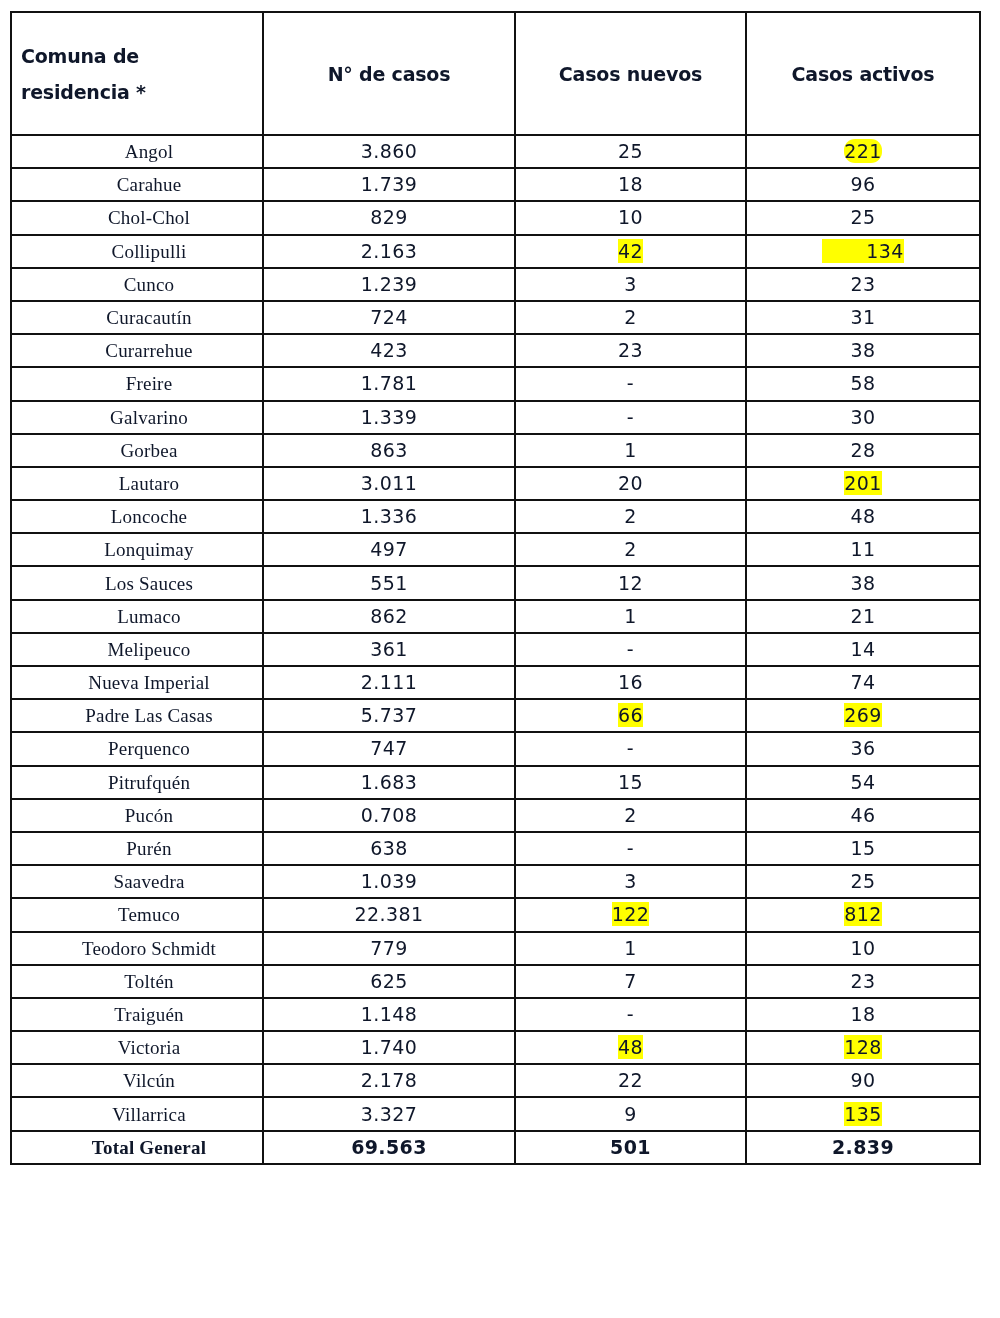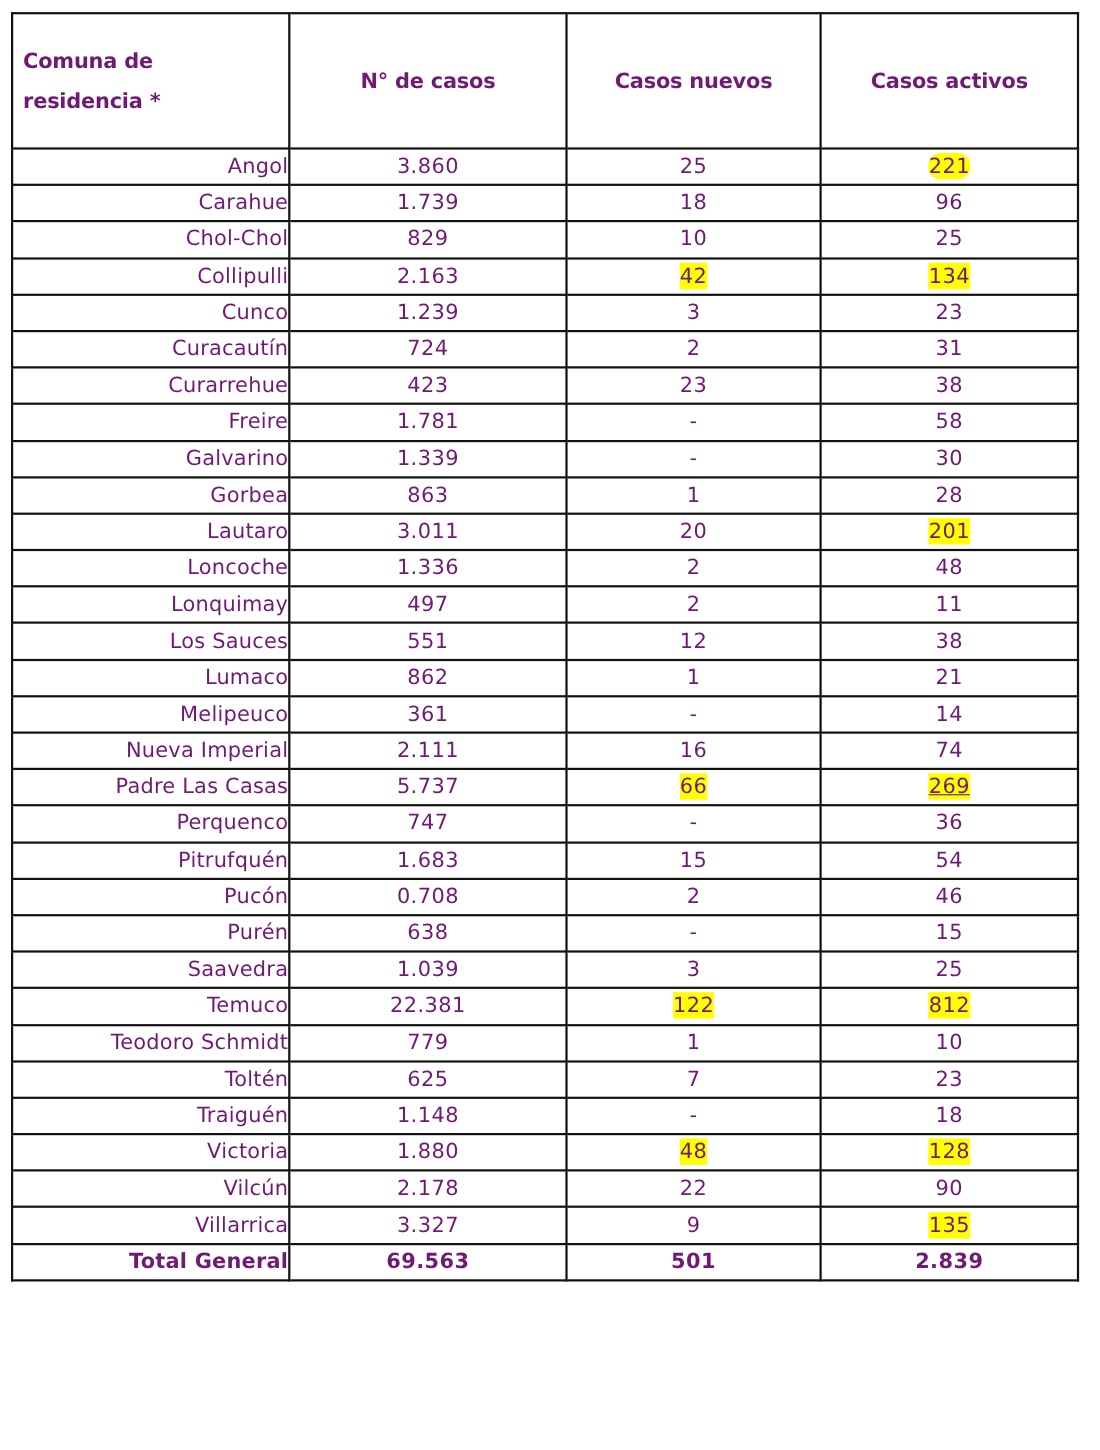--- a/index.html
+++ b/index.html
@@ -2,21 +2,21 @@
 <html><head>
   <meta charset="utf-8">
   <style>
     html, body { margin: 0; padding: 0; background: #ffffff; }
     body { width: 1000px; height: 1318px; position: relative; overflow: hidden; }
     .table-wrap { position: absolute; left: 10px; top: 11px; }
     table {
       border-collapse: collapse;
       font-family: "DejaVu Sans", sans-serif;
       font-size: 19px;
-      color: #701a75;
+      color: #0f172a;
       table-layout: fixed;
     }
     col.c1 { width: 252px; }
     col.c2 { width: 252px; }
     col.c3 { width: 231px; }
     col.c4 { width: 234px; }
     th, td {
       border: 2px solid #111;
       padding: 0;
       white-space: nowrap;
@@ -29,21 +29,21 @@
       text-align: center;
       vertical-align: middle;
       letter-spacing: -0.2px;
     }
     thead th.first {
       text-align: left;
       padding-left: 9px;
       line-height: 36px;
     }
     tbody td { height: 31.2px; line-height: 31px; }
-    td.name { text-align: right; padding-left: 24px; letter-spacing: 0.2px; }
+    td.name { text-align: center; padding-left: 24px; letter-spacing: 0.2px; font-family: Liberation Serif, serif; }
     td.num { text-align: center; letter-spacing: 0.4px; }
     .hl { background: #ffff00; padding: 1px 0; }
     tr.total td { font-weight: bold; margin-top: 28px; }
   </style>
 </head>
 <body>
 
 <div class="table-wrap">
   <table>
     <colgroup>
@@ -79,21 +79,21 @@
         <tr>
           <td class="name"><span>Chol-Chol</span></td>
           <td class="num"><span>829</span></td>
           <td class="num"><span>10</span></td>
           <td class="num"><span>25</span></td>
         </tr>
         <tr>
           <td class="name"><span>Collipulli</span></td>
           <td class="num"><span>2.163</span></td>
           <td class="num"><span class="hl" style="background: rgb(255, 255, 0);">42</span></td>
-          <td class="num"><span class="hl" style="background: rgb(255, 255, 0);">134</span></td>
+          <td class="num"><span class="hl" style="background: rgb(255, 255, 0); padding-left: 44px;">134</span></td>
         </tr>
         <tr>
           <td class="name"><span>Cunco</span></td>
           <td class="num"><span>1.239</span></td>
           <td class="num"><span>3</span></td>
           <td class="num"><span>23</span></td>
         </tr>
         <tr>
           <td class="name"><span>Curacautín</span></td>
           <td class="num"><span>724</span></td>
@@ -163,21 +163,21 @@
         <tr>
           <td class="name"><span>Nueva Imperial</span></td>
           <td class="num"><span>2.111</span></td>
           <td class="num"><span>16</span></td>
           <td class="num"><span>74</span></td>
         </tr>
         <tr>
           <td class="name"><span>Padre Las Casas</span></td>
           <td class="num"><span>5.737</span></td>
           <td class="num"><span class="hl" style="background: rgb(255, 255, 0);">66</span></td>
-          <td class="num"><span class="hl" style="background: rgb(255, 255, 0); text-decoration: underline;">269</span></td>
+          <td class="num"><span class="hl" style="background: rgb(255, 255, 0);">269</span></td>
         </tr>
         <tr>
           <td class="name"><span>Perquenco</span></td>
           <td class="num"><span>747</span></td>
           <td class="num"><span>-</span></td>
           <td class="num"><span>36</span></td>
         </tr>
         <tr>
           <td class="name"><span>Pitrufquén</span></td>
           <td class="num"><span>1.683</span></td>
@@ -221,21 +221,21 @@
           <td class="num"><span>23</span></td>
         </tr>
         <tr>
           <td class="name"><span>Traiguén</span></td>
           <td class="num"><span>1.148</span></td>
           <td class="num"><span>-</span></td>
           <td class="num"><span>18</span></td>
         </tr>
         <tr>
           <td class="name"><span>Victoria</span></td>
-          <td class="num"><span>1.880</span></td>
+          <td class="num"><span>1.740</span></td>
           <td class="num"><span class="hl" style="background: rgb(255, 255, 0);">48</span></td>
           <td class="num"><span class="hl" style="background: rgb(255, 255, 0);">128</span></td>
         </tr>
         <tr>
           <td class="name"><span>Vilcún</span></td>
           <td class="num"><span>2.178</span></td>
           <td class="num"><span>22</span></td>
           <td class="num"><span>90</span></td>
         </tr>
         <tr>

